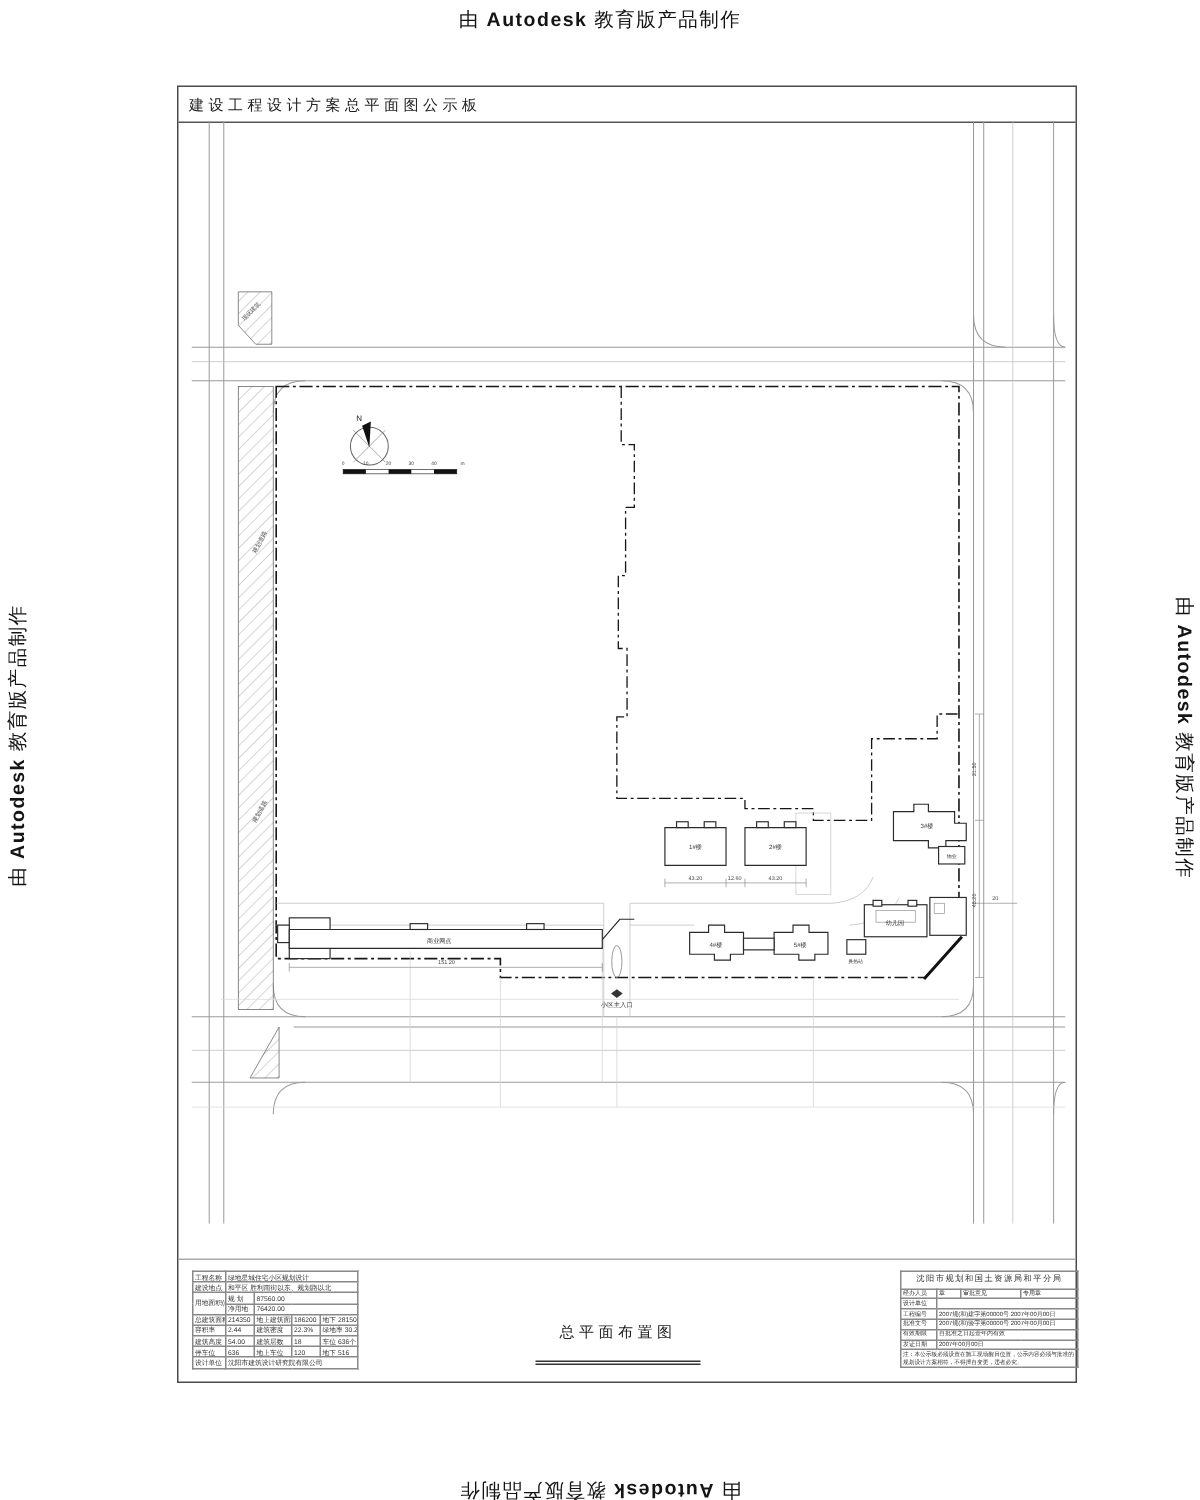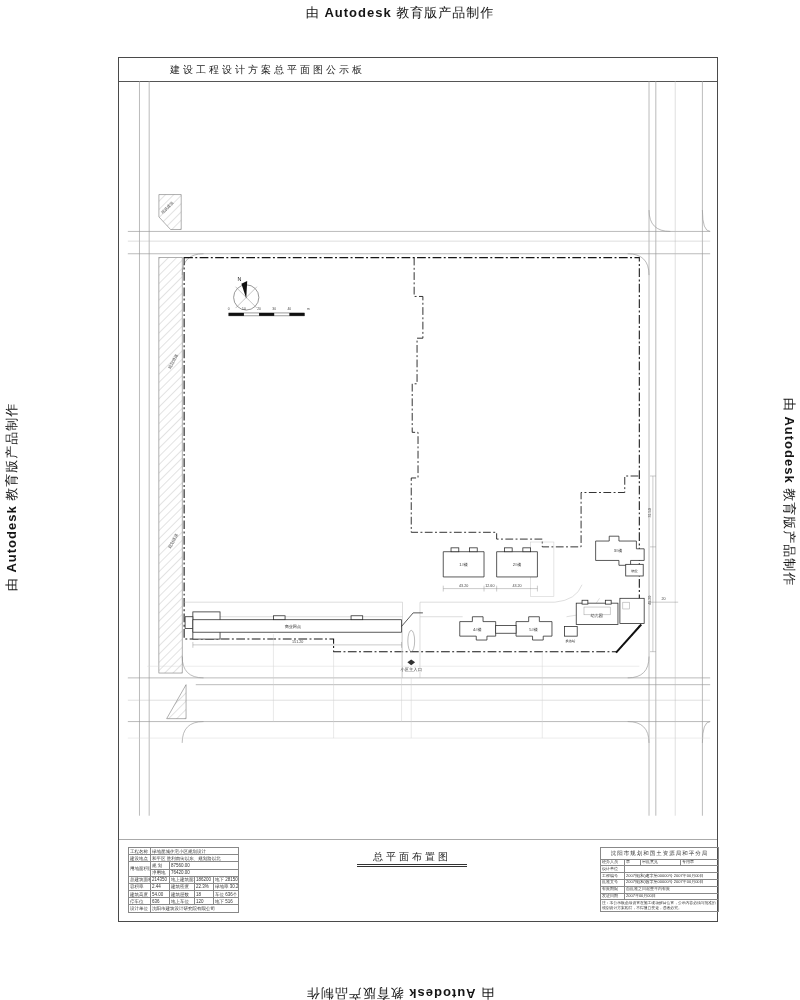--- a/index.html
+++ b/index.html
@@ -13,29 +13,29 @@
   .wm-top{left:400px;top:4px;transform:translateX(-50%);}
   .wm-bottom{left:400px;top:993px;transform:translate(-50%,-50%) rotate(180deg);}
   .wm-left{left:12px;top:497px;transform:translate(-50%,-50%) rotate(-90deg);}
   .wm-right{left:789px;top:492px;transform:translate(-50%,-50%) rotate(90deg);}
 
   .frame{
     position:absolute;left:118px;top:57px;width:600px;height:865px;
     border:1px solid #4a4a4a;box-sizing:border-box;background:#fff;
   }
   .board-title{
-    position:absolute;left:7px;top:5px;font-size:10px;letter-spacing:3px;color:#222;margin-left:44px;
+    position:absolute;left:7px;top:5px;font-size:10px;letter-spacing:3px;color:#222;
   }
   .title-rule{position:absolute;left:0;top:23px;width:100%;border-top:1px solid #555;}
   .bottom-rule{position:absolute;left:0;top:781px;width:100%;border-top:1px solid #aaa;}
   svg.plan{position:absolute;left:0;top:23px;}
 
   .drawing-label{
-    position:absolute;left:238px;top:792px;width:110px;text-align:center;
-    font-size:10px;letter-spacing:3px;color:#222;padding-bottom:0;
+    position:absolute;left:238px;top:823px;width:110px;text-align:center;
+    font-size:10px;letter-spacing:3px;color:#222;padding-bottom:12px;
     border-bottom:3px double #333;
   }
 
   table.info{
     position:absolute;left:9px;top:789px;width:110px;
     border-collapse:collapse;font-size:4.5px;color:#333;table-layout:fixed;
   }
   table.info td{border:0.5px solid #888;padding:0.5px 1px;white-space:nowrap;overflow:hidden;line-height:1.15;font-weight:normal;text-align:left;}
 
   table.appr{

